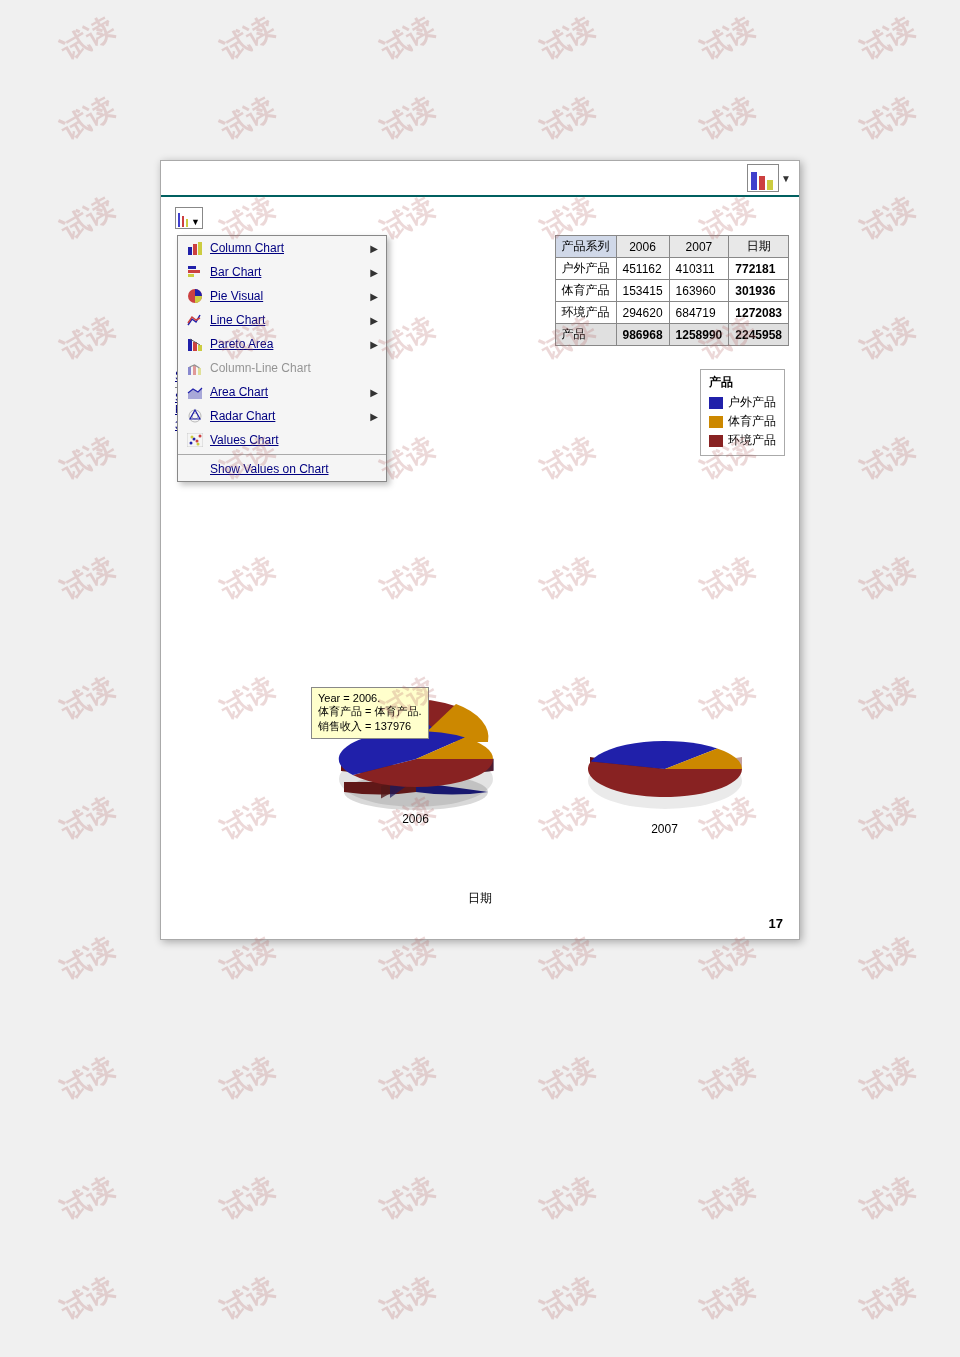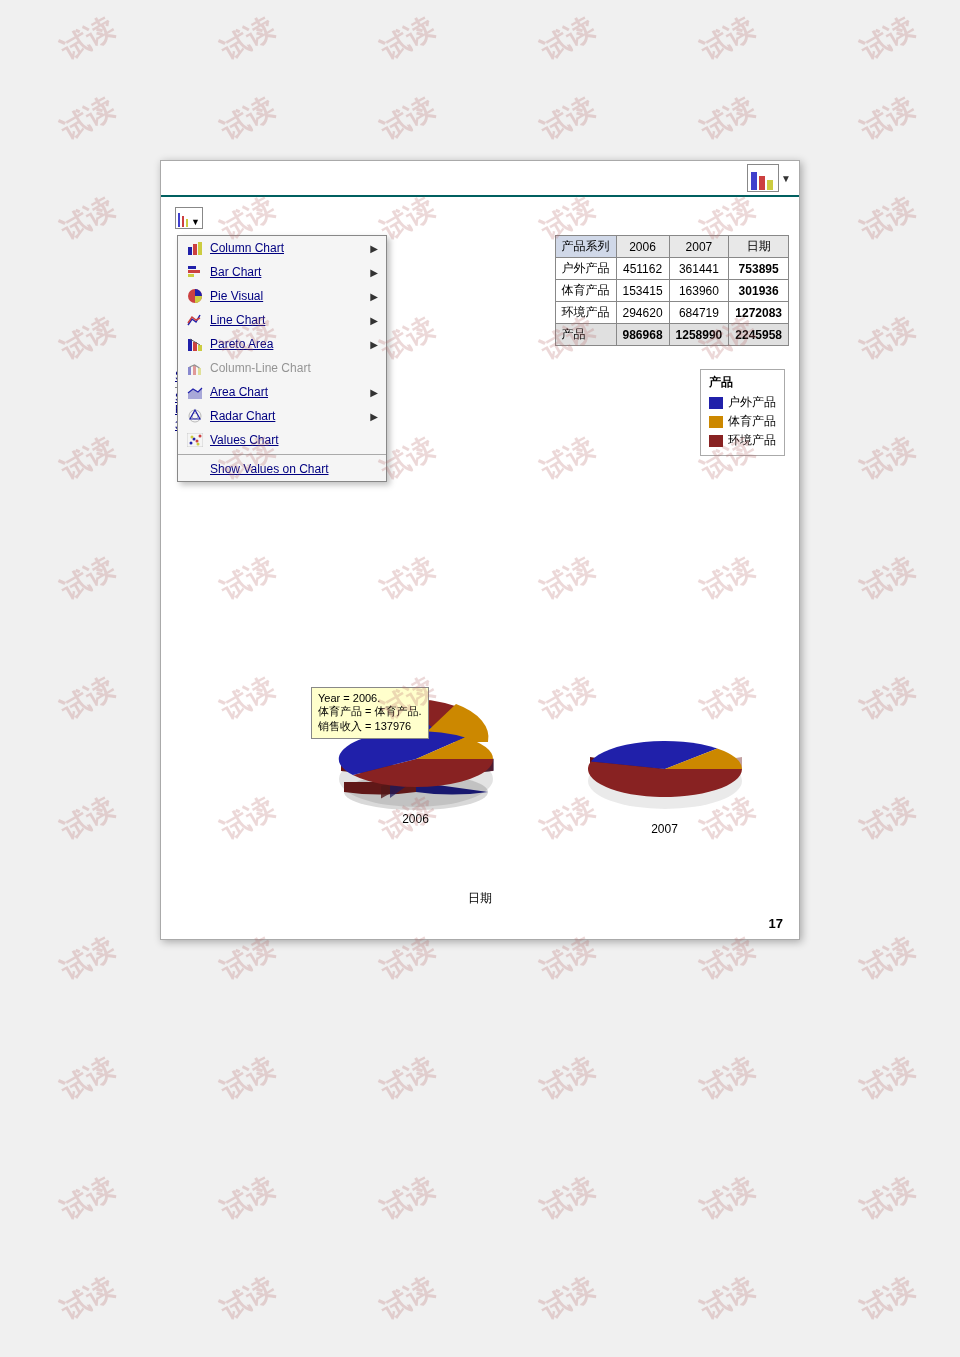--- a/index.html
+++ b/index.html
@@ -174,21 +174,21 @@
     .data-table {
       position: absolute;
       top: 36px;
       right: 10px;
       border-collapse: collapse;
       font-size: 12px;
     }
     .data-table td, .data-table th {
       border: 1px solid #888;
       padding: 2px 6px;
-      text-align: center;
+      text-align: left;
       white-space: nowrap;
     }
     .data-table th {
       background: #e8e8e8;
       font-weight: normal;
       text-align: center;
     }
     .data-table .col-header {
       background: #d0d8e8;
       text-align: left;
@@ -516,22 +516,22 @@
           <th class="col-header">产品系列</th>
           <th>2006</th>
           <th>2007</th>
           <th>日期</th>
         </tr>
       </thead>
       <tbody>
         <tr>
           <td class="row-label">户外产品</td>
           <td>451162</td>
-          <td>361441</td>
-          <td class="bold">753895</td>
+          <td>410311</td>
+          <td class="bold">772181</td>
         </tr>
         <tr>
           <td class="row-label">体育产品</td>
           <td>153415</td>
           <td>163960</td>
           <td class="bold">301936</td>
         </tr>
         <tr>
           <td class="row-label">环境产品</td>
           <td>294620</td>

